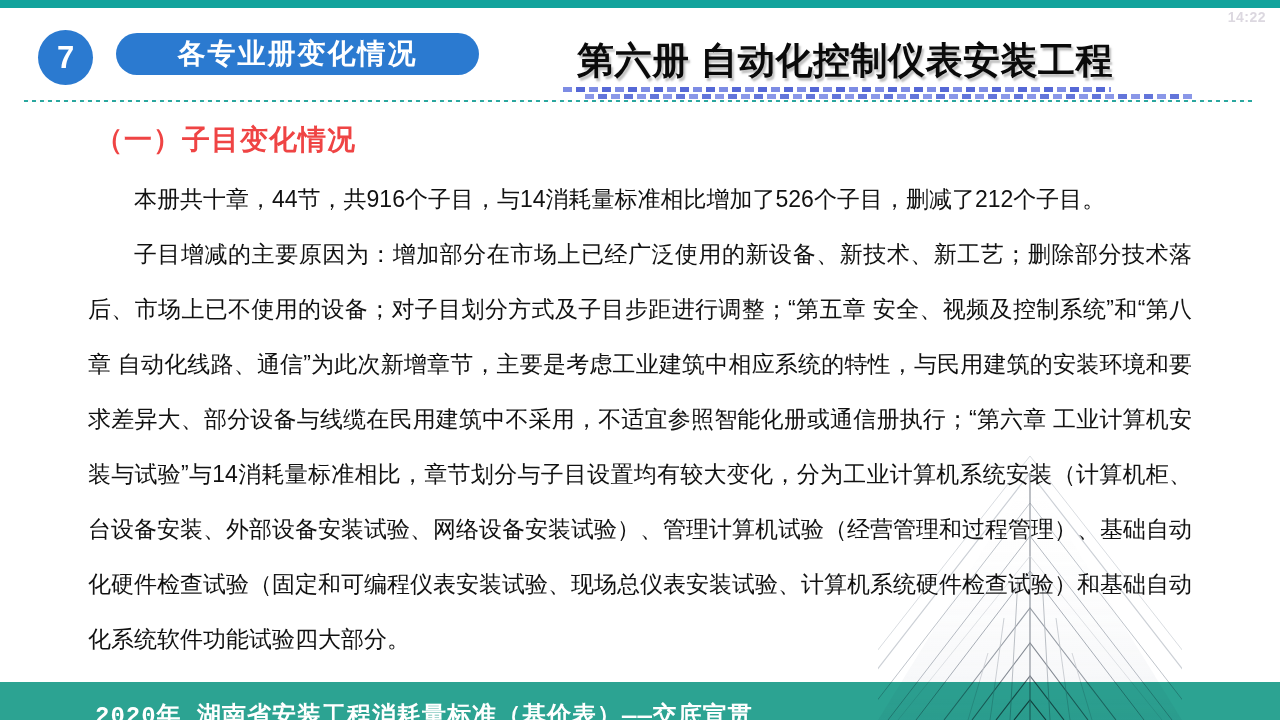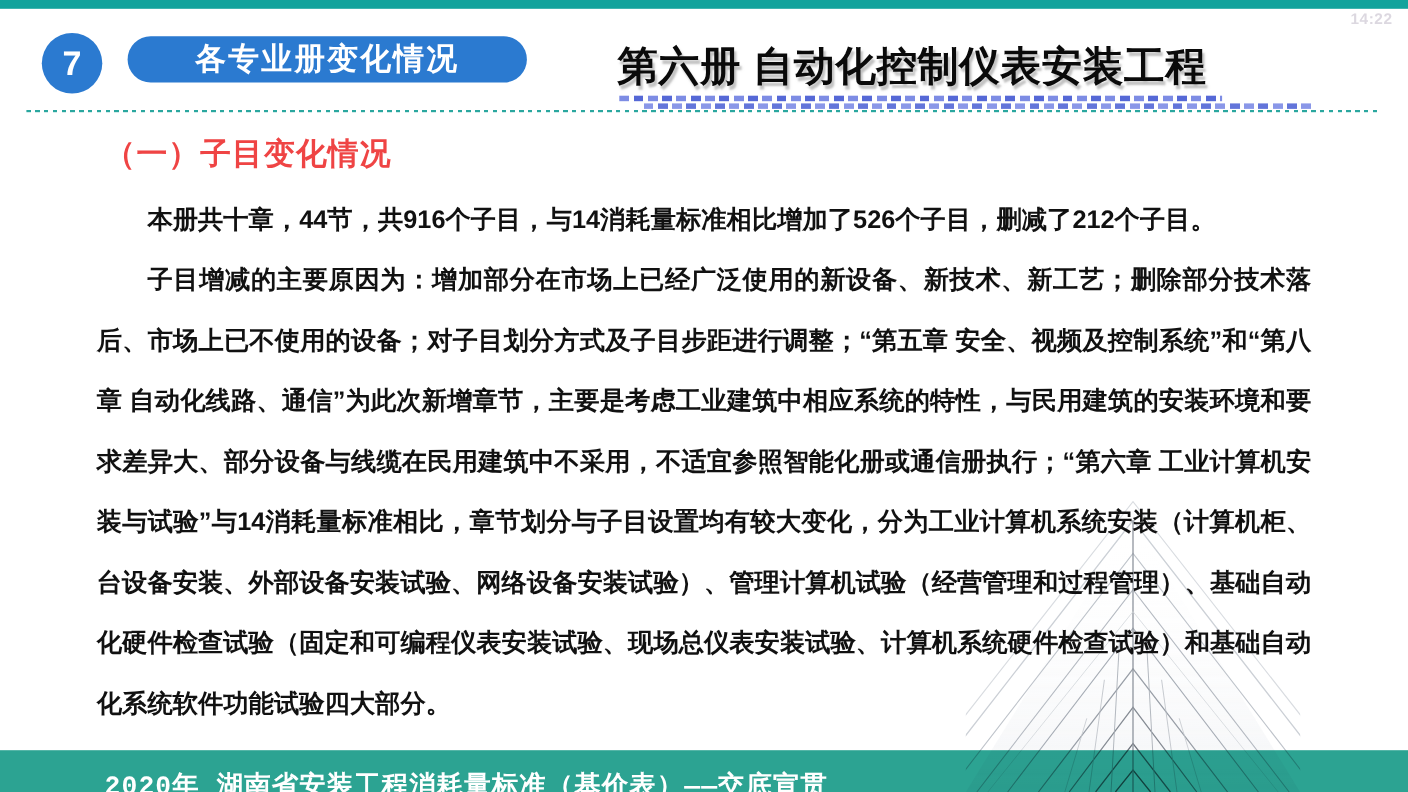--- a/index.html
+++ b/index.html
@@ -42,21 +42,21 @@
     position: absolute; left: 116px; top: 33px;
     width: 363px; height: 42px;
     background: #2b7ad0;
     border-radius: 26px;
     color: #ffffff;
     font-size: 28px; font-weight: 700;
     letter-spacing: 2px;
     display: flex; align-items: center; justify-content: center;
   }
   .slide-title {
-    position: absolute; left: 539px; top: 36px;
+    position: absolute; left: 555px; top: 36px;
     width: 580px;
     text-align: center;
     font-size: 37px; font-weight: 800;
     color: #0a0a0a;
     letter-spacing: 0.5px;
     text-shadow: 2px 3px 2px rgba(140,140,140,0.55);
     white-space: nowrap;
   }
   .title-dash-1 {
     position: absolute; left: 563px; top: 87px;
@@ -82,21 +82,21 @@
   
   .content-heading {
     position: absolute; left: 95px; top: 121px;
     font-size: 28px; font-weight: 800;
     color: #ef4444;
     letter-spacing: 1px;
   }
   .body-text {
     position: absolute; left: 88px; top: 172px;
     width: 1104px;
-    font-size: 23px; font-weight: 700;
+    font-size: 23px; font-weight: 400;
     color: #111111;
     line-height: 55px;
     text-align: justify;
   }
   .body-text p {
     text-indent: 2em;
     margin: 0;
   }
 
   

